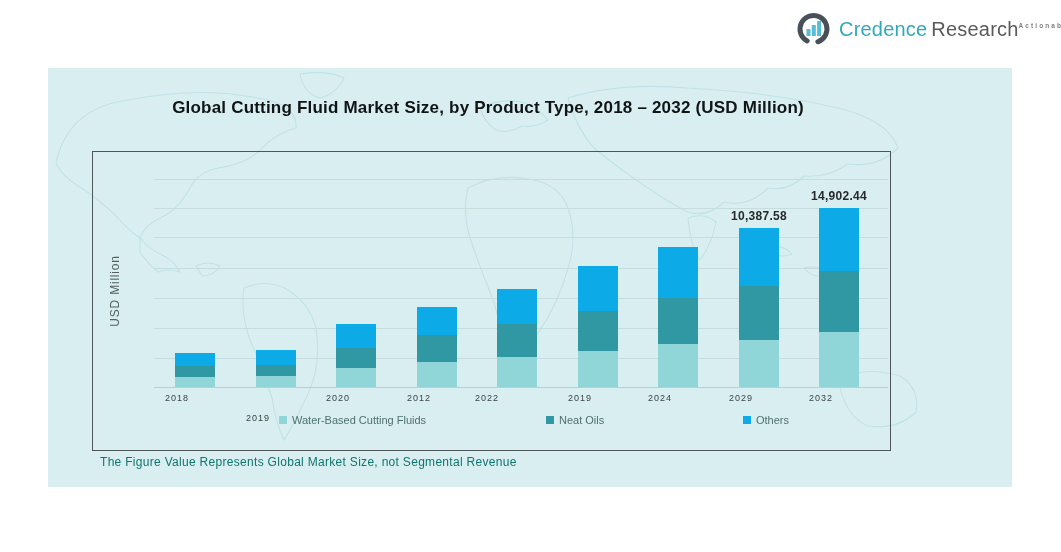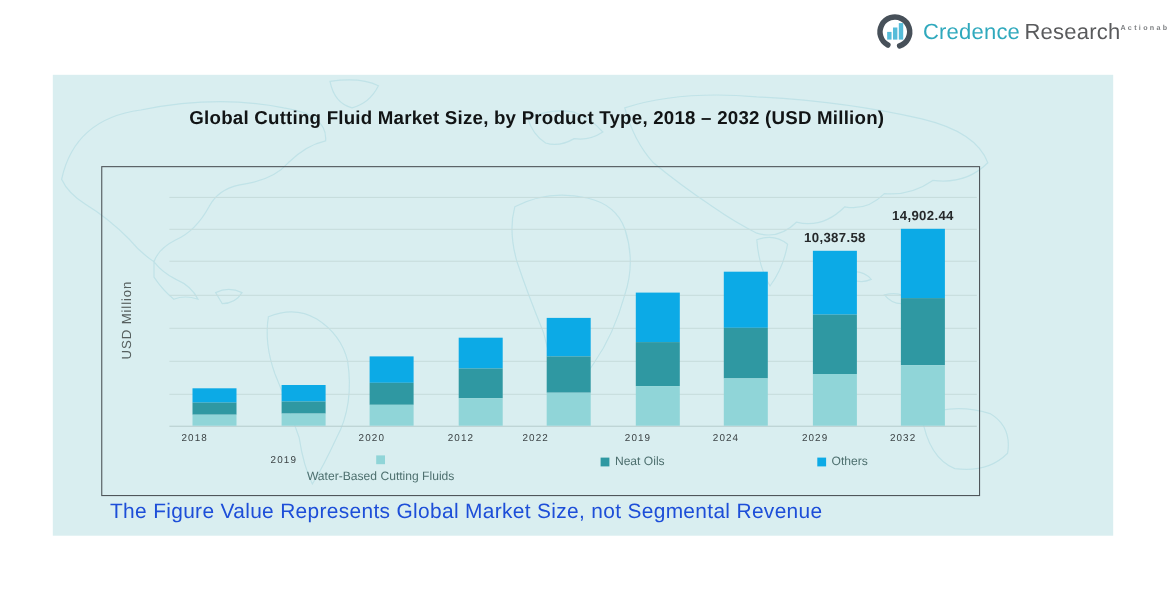--- a/index.html
+++ b/index.html
@@ -37,21 +37,21 @@
   }
   .value-label{
     position:absolute;width:120px;text-align:center;
     font-size:12px;color:#26292b;letter-spacing:0.3px;font-weight:bold;
   }
   .legend-item{
     position:absolute;top:262px;display:flex;align-items:center;gap:5px;
     font-size:11px;color:#4e706f;white-space:nowrap;
   }
   .legend-swatch{width:8px;height:8px;display:inline-block;}
-  .footnote{position:absolute;left:52px;top:387px;font-size:19px;letter-spacing:0.3px;color:#1d4ed8;}
+  .footnote{position:absolute;left:52px;top:387px;font-size:12px;letter-spacing:0.3px;color:#0f766e;}
 </style>
 </head>
 <body>
 
 <div class="logo">
   <svg width="37" height="40" viewBox="0 0 37 40">
     <circle cx="18.5" cy="20" r="13.5" fill="none" stroke="#475059" stroke-width="5" pathLength="100" stroke-dasharray="87 13" stroke-linecap="round" transform="rotate(118 18.5 20)"></circle>
     <rect x="11.5" y="20" width="4" height="7" fill="#55bcd9"></rect>
     <rect x="16.8" y="16" width="4" height="11" fill="#55bcd9"></rect>
     <rect x="22.1" y="12" width="4" height="15" fill="#55bcd9"></rect>
@@ -146,21 +146,21 @@
       </div>
       <div class="year-label" style="left: 636px;">2029</div>
       <div class="value-label" style="left: 606px; top: 57px;">10,387.58</div>
       <div class="bar" style="left: 726px;">
         <div class="seg" style="height: 55px; background: rgb(144, 213, 216);"></div>
         <div class="seg" style="height: 61px; background: rgb(47, 152, 162);"></div>
         <div class="seg" style="height: 63px; background: rgb(12, 170, 230);"></div>
       </div>
       <div class="year-label" style="left: 716px;">2032</div>
       <div class="value-label" style="left: 686px; top: 37px;">14,902.44</div>
-      <div class="legend-item" style="left: 186px; flex-direction: column;">
+      <div class="legend-item" style="left: 186px;">
         <div class="legend-swatch" style="background: rgb(144, 213, 216);"></div>
         <div>Water-Based Cutting Fluids</div>
       </div>
       <div class="legend-item" style="left: 453px;">
         <div class="legend-swatch" style="background: rgb(47, 152, 162);"></div>
         <div>Neat Oils</div>
       </div>
       <div class="legend-item" style="left: 650px;">
         <div class="legend-swatch" style="background: rgb(12, 170, 230);"></div>
         <div>Others</div>

